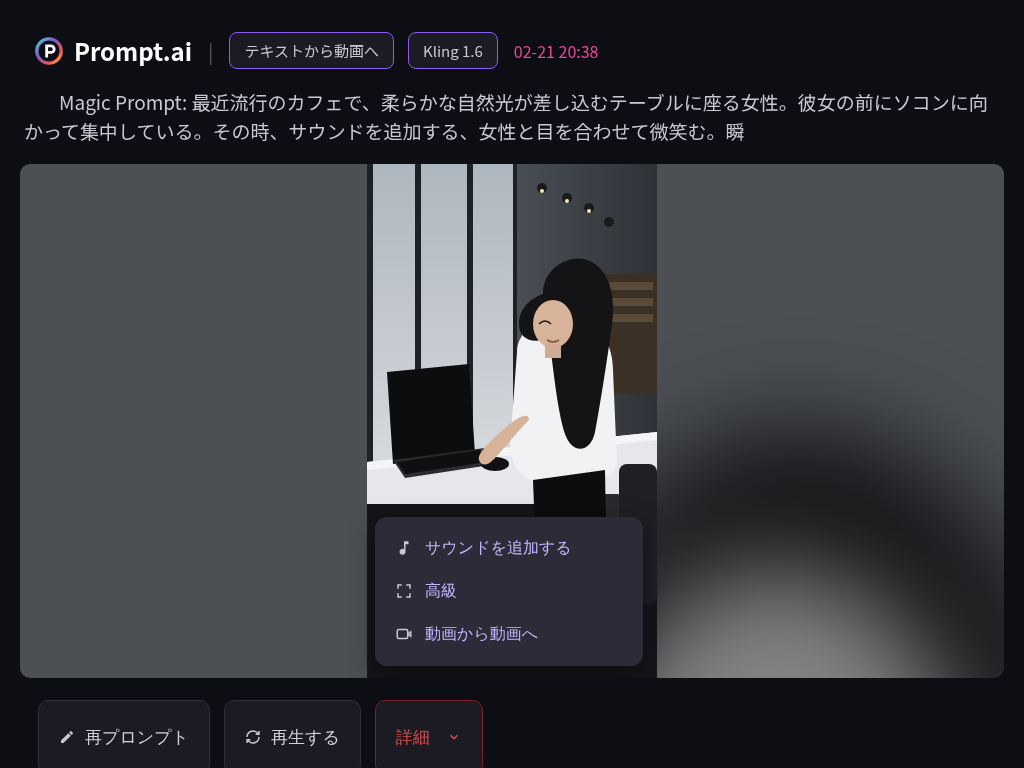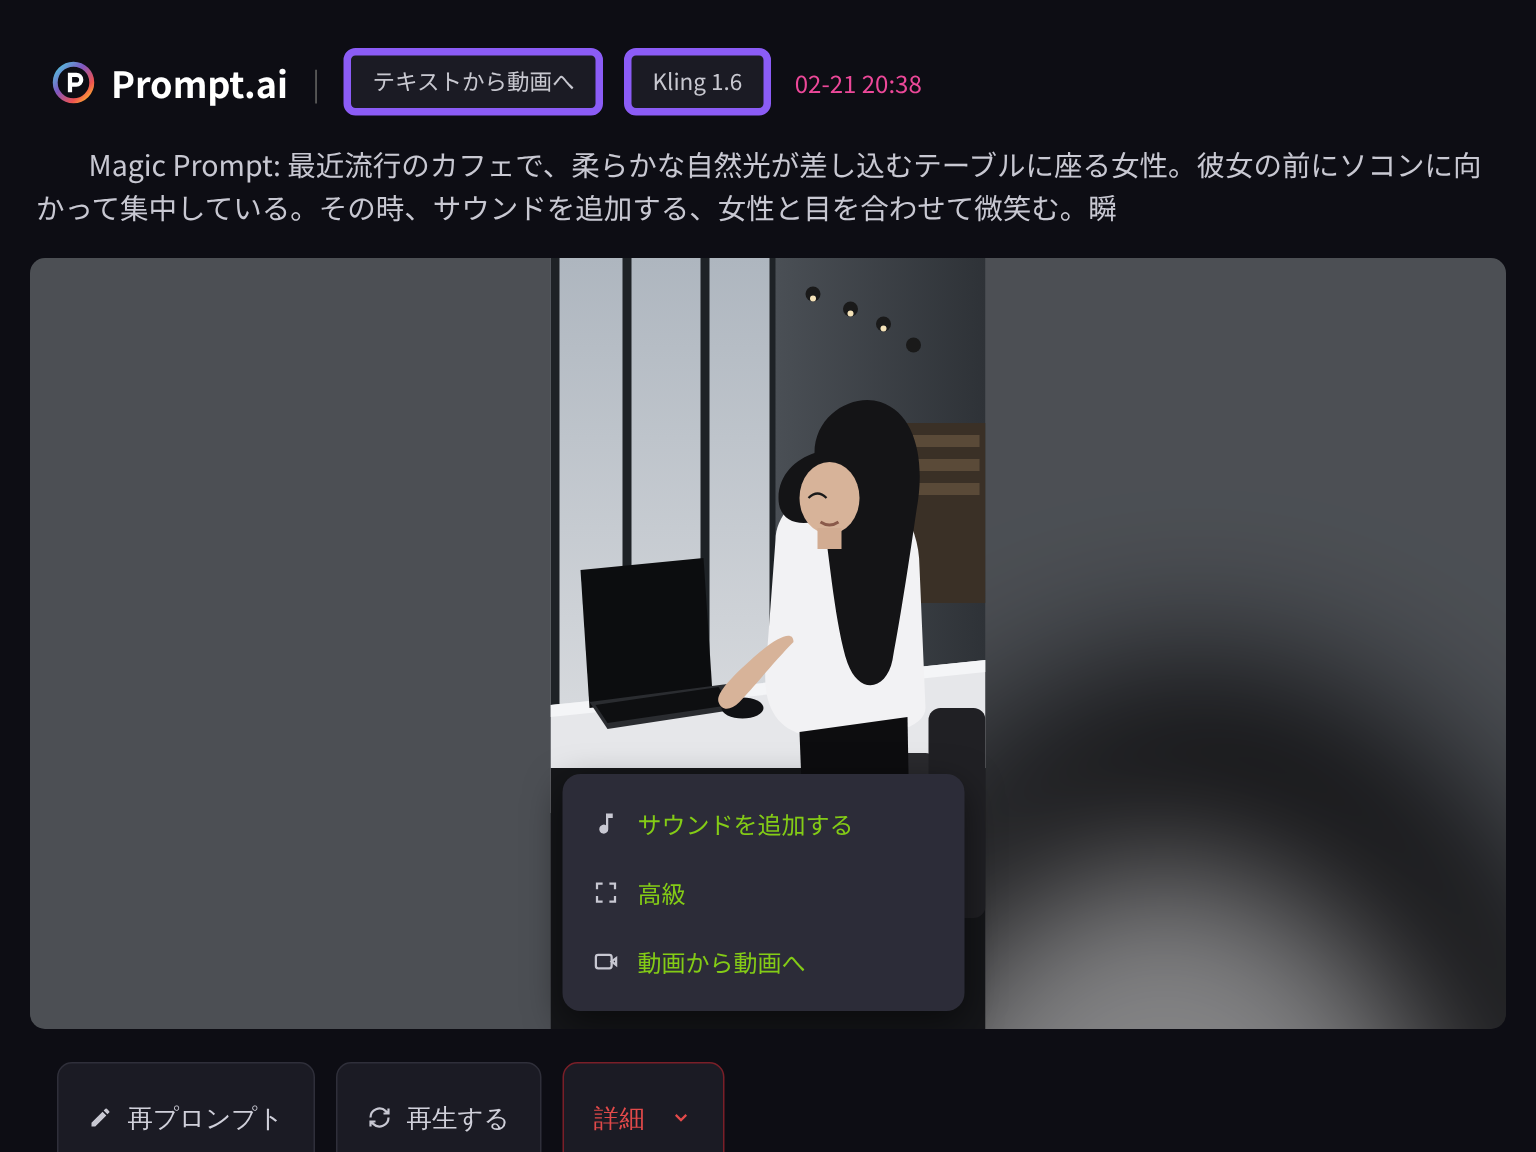--- a/index.html
+++ b/index.html
@@ -36,21 +36,21 @@
   font-weight: 700;
   color: #fff;
 }
 .header-divider {
   color: #555;
   font-size: 20px;
   margin: 0 2px;
 }
 .pill {
   background: #1b1b24;
-  border: 5px solid #8b5cf6;
+  border: 1px solid #8b5cf6;
   border-radius: 8px;
   padding: 7px 14px;
   font-size: 15px;
   color: #c8c8d0;
   cursor: pointer;
 }
 .ts {
   color: #ec4899;
   font-size: 16px;
   margin-left: 2px;
@@ -97,22 +97,23 @@
   border-radius: 12px;
   padding: 10px 0;
   box-shadow: 0 8px 24px rgba(0,0,0,0.5);
 }
 .menu-item {
   display: flex;
   align-items: center;
   gap: 12px;
   padding: 11px 20px;
   font-size: 16px;
-  color: #84cc16;
+  color: #c4b5fd;
   cursor: pointer;
+  font-family: Liberation Serif, serif;
 }
 .menu-icon {
   width: 18px;
   height: 18px;
   display: flex;
   align-items: center;
   justify-content: center;
   flex-shrink: 0;
 }
 .footer-actions {

